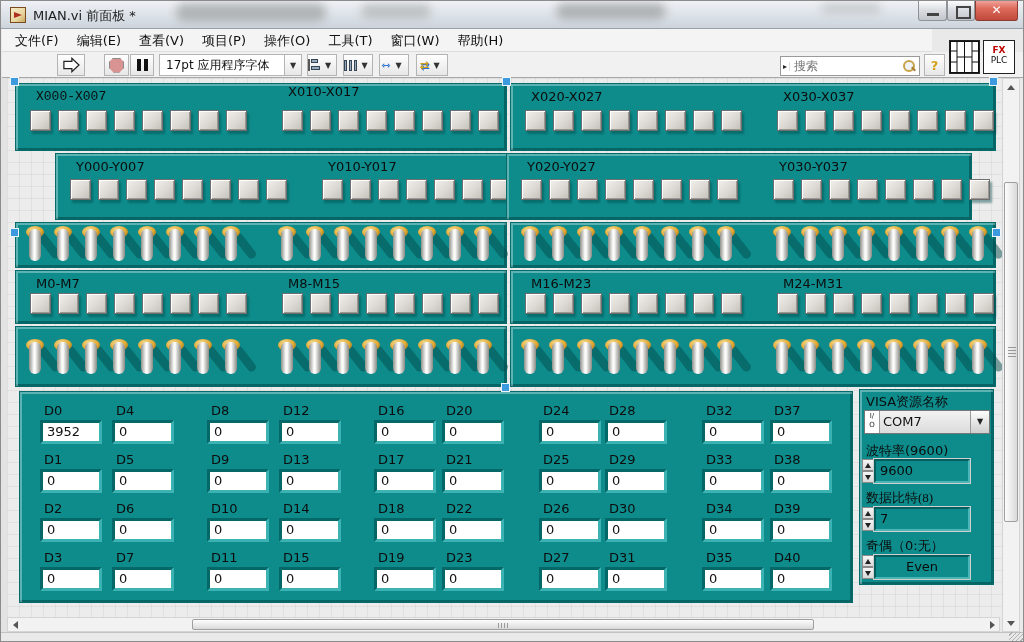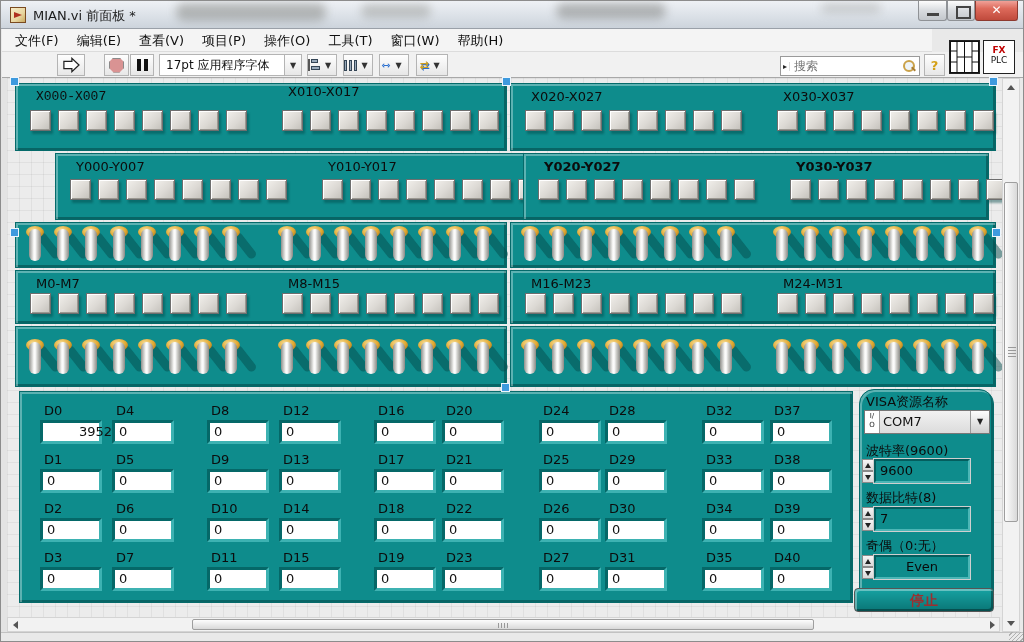--- a/index.html
+++ b/index.html
@@ -112,21 +112,21 @@
     background:linear-gradient(90deg,#8f8f8b 0%,#f4f4f2 38%,#ffffff 50%,#c9c9c5 72%,#8a8a86 100%); }
 
   .d-field { position:absolute; width:62px; height:24px; background:#fff;
     border-top:3px solid #05686 8; border-left:3px solid #056868;
     border-top:3px solid #056868; border-right:3px solid #3db2b2; border-bottom:3px solid #3db2b2; }
   .d-field-inner { font-size:13px; color:#111; line-height:18px; padding-left:4px; }
 
   .handle { position:absolute; width:9px; height:9px; background:#3e9ade; border:1px solid #eef6fd; }
 
   
-  #visa-panel { left:858px; top:388px; width:135px; height:221px;border-radius:15px; }
+  #visa-panel { left:858px; top:388px; width:135px; height:196px; }
   #visa-panel .panel-label { left:6px; }
   #visa-combo { position:absolute; left:4px; top:20px; width:126px; height:24px; display:flex;
     border:1px solid #777; background:#e4e4e4; }
   #visa-io { width:15px; background:#fff; border-right:1px solid #999; font-size:7px;
     line-height:9px; text-align:center; color:#222; padding-top:1px; }
   #visa-value { flex:1; font-size:13px; color:#111; line-height:22px; padding-left:3px;
     background:linear-gradient(180deg,#f2f2f2,#dcdcdc); }
   #visa-drop { width:19px; background:linear-gradient(180deg,#fdfdfd,#cfcfcf);
     border-left:1px solid #999; font-size:8px; color:#222; text-align:center; line-height:22px; }
   .spin { position:absolute; width:12px; height:24px; }
@@ -275,35 +275,34 @@
       <div id="visa-io">I/<br>O</div>
       <div id="visa-value">COM7</div>
       <div id="visa-drop">▼</div>
     </div>
     <div class="panel-label" style="top:52px;">波特率(9600)</div>
     <div class="spin" style="left:2px;top:69px;">
         <i></i>
         <i></i>
       </div>
     <div class="teal-input" style="left:14px;top:69px;width:96px;">9600</div>
-    <div class="panel-label" style="top:99px;">数据比特(8)</div>
+    <div class="panel-label" style="top:99px;font-family:Liberation Serif, serif;">数据比特(8)</div>
     <div class="spin" style="left:2px;top:117px;">
         <i></i>
         <i></i>
       </div>
     <div class="teal-input" style="left:14px;top:117px;width:96px;">7</div>
     <div class="panel-label" style="top:147px;">奇偶（0:无）</div>
     <div class="spin" style="left:2px;top:165px;">
         <i></i>
         <i></i>
       </div>
     <div class="teal-input" style="left:14px;top:165px;width:96px;text-align:center;padding-left:0;">Even</div>
   </div>
 
-  <div id="stop-button">停止</div>
 <div class="teal-panel" style="left: 14px; top: 82px; width: 492px; height: 68px;">
       <div class="panel-label" style="left: 20px; top: 5px; font-family: Liberation Mono, monospace;">X000-X007</div>
       <div class="led-strip" style="left: 14px; top: 26px;">
         <div class="led"></div>
         <div class="led"></div>
         <div class="led"></div>
         <div class="led"></div>
         <div class="led"></div>
         <div class="led"></div>
         <div class="led"></div>
@@ -362,21 +361,21 @@
         <div class="led"></div>
         <div class="led"></div>
         <div class="led"></div>
         <div class="led"></div>
         <div class="led"></div>
         <div class="led"></div>
         <div class="led"></div>
         <div class="led"></div>
       </div>
     </div>
-    <div class="teal-panel" style="left: 522px; top: 152px; width: 466px; height: 67px; font-weight: bold;">
+    <div class="teal-panel" style="left: 505px; top: 152px; width: 466px; height: 67px;">
       <div class="panel-label" style="left: 20px; top: 5px;">Y020-Y027</div>
       <div class="led-strip" style="left: 14px; top: 25px;">
         <div class="led"></div>
         <div class="led"></div>
         <div class="led"></div>
         <div class="led"></div>
         <div class="led"></div>
         <div class="led"></div>
         <div class="led"></div>
         <div class="led"></div>
@@ -780,21 +779,21 @@
         </div>
         <div class="sw">
           <div class="sw-shadow"></div>
           <div class="sw-ring"></div>
           <div class="sw-lever"></div>
         </div>
       </div>
     </div>
     <div class="teal-panel" style="left: 18px; top: 390px; width: 834px; height: 212px;">
       <div class="panel-label" style="left: 24px; top: 11px;">D0</div>
-      <div class="d-field" style="left: 20px; top: 28px; padding-left: 32px;">
+      <div class="d-field" style="left: 20px; top: 28px;">
         <div class="d-field-inner">3952</div>
       </div>
       <div class="panel-label" style="left: 96px; top: 11px;">D4</div>
       <div class="d-field" style="left: 92px; top: 28px;">
         <div class="d-field-inner">0</div>
       </div>
       <div class="panel-label" style="left: 191px; top: 11px;">D8</div>
       <div class="d-field" style="left: 187px; top: 28px;">
         <div class="d-field-inner">0</div>
       </div>

